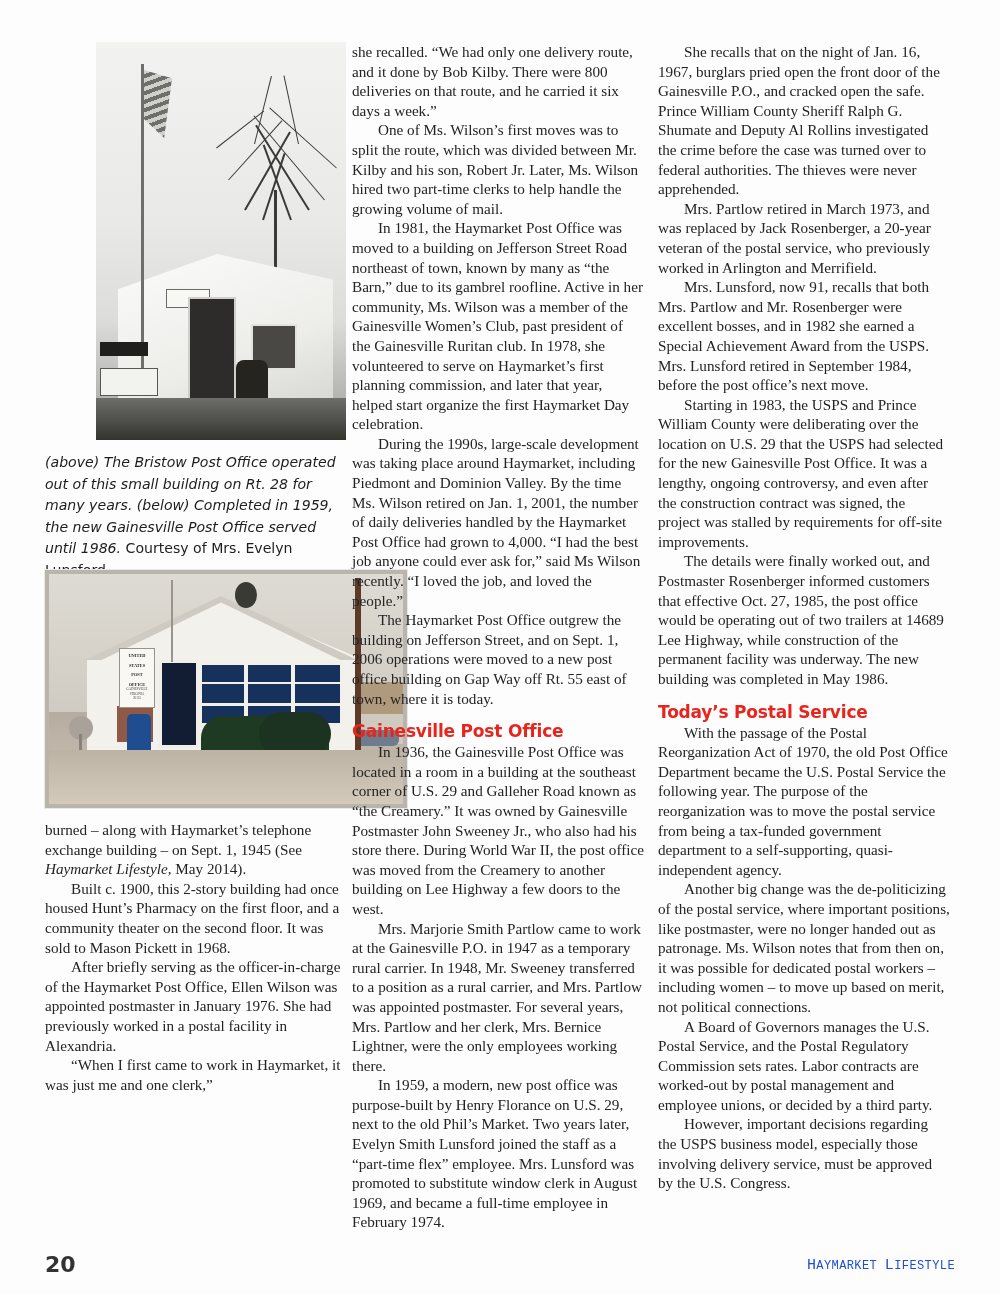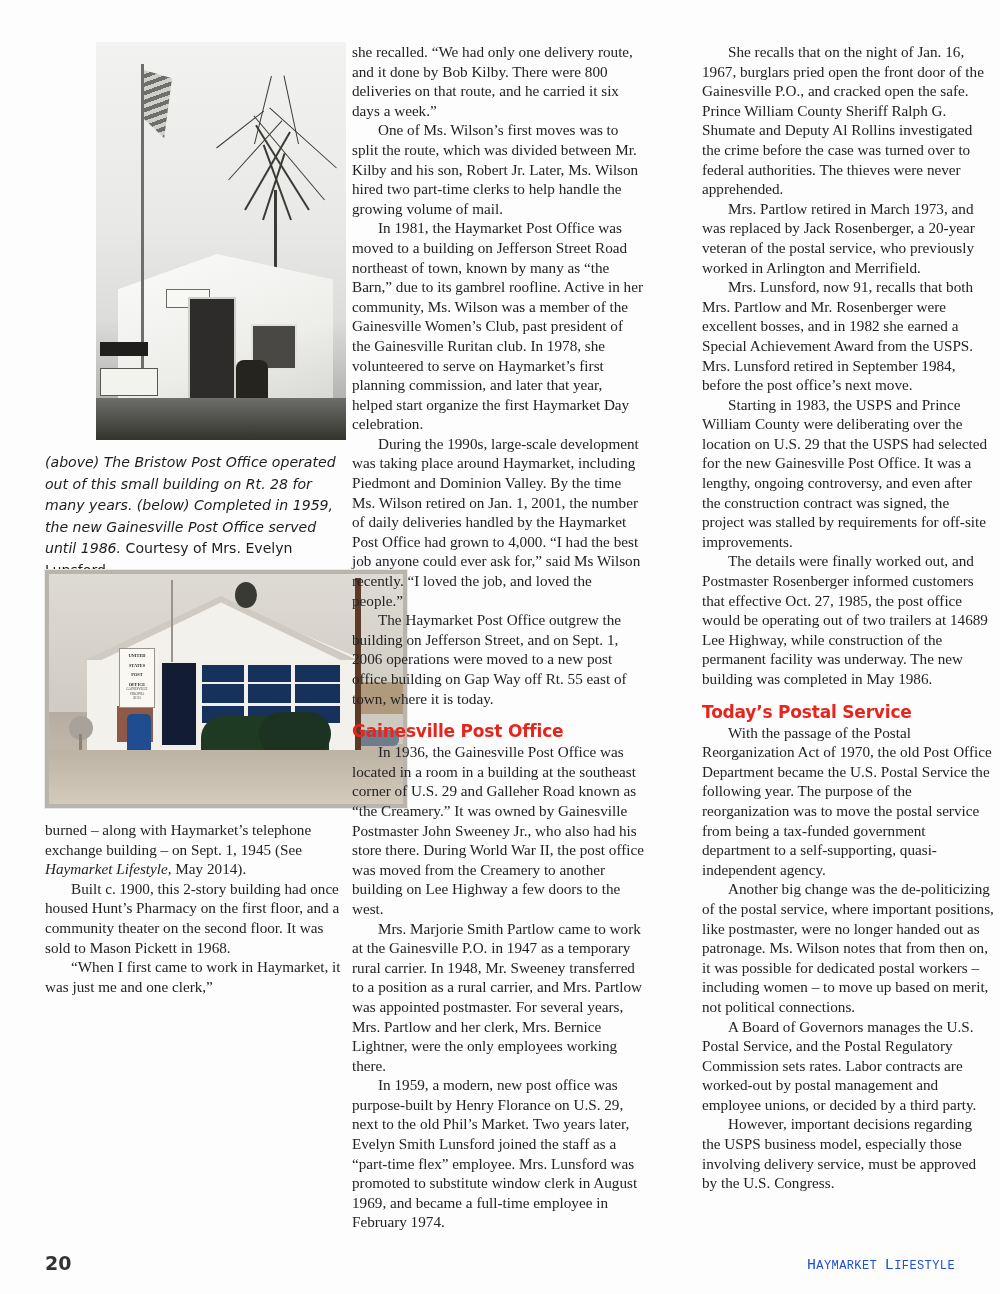--- a/index.html
+++ b/index.html
@@ -35,21 +35,21 @@
     position:absolute;
     font-size:15.2px;
     line-height:19.6px;
     text-align:left;
     color:#232323;
   }
   .col p{margin:0;text-indent:26px;}
   .col p.noindent{text-indent:0;}
   .col1{left:45px;top:820px;width:302px;}
   .col2{left:352px;top:42px;width:292px;}
-  .col3{left:658px;top:42px;width:292px;margin-left:44px;}
+  .col3{left:658px;top:42px;width:292px;}
 
   .wrapper-shape{
     float:left;width:70px;height:232px;shape-outside:none;
   }
 
   h2.section{
     font-family:"DejaVu Sans",sans-serif;
     font-weight:bold;
     font-size:17px;
     line-height:20px;
@@ -64,21 +64,21 @@
     font-family:"DejaVu Sans",sans-serif;
     font-size:14.1px;line-height:21.5px;
     color:#1d1d1d;
   }
   .caption .ital{font-style:italic;margin-top:36px;}
 
   
   .folio{
     position:absolute;left:45px;top:1252px;
     font-family:"DejaVu Sans",sans-serif;
-    font-size:19px;font-weight:bold;color:#333;
+    font-size:22px;font-weight:bold;color:#333;
   }
   .mast{
     position:absolute;right:45px;top:1257px;
     font-family:Liberation Mono, monospace;
     font-size:12px;color:#1d4ed8;letter-spacing:0.4px;
   }
   .mast .big{font-size:15px;}
 
   
   .bw-sky{position:absolute;left:0;top:0;width:100%;height:100%;
@@ -198,20 +198,21 @@
       <div class="c-stoppole"></div>
       <div class="c-wire"></div>
       <div class="c-pole"></div>
       <div class="c-gravel"></div>
     </div>
   </div>
 
   <div class="col col1">
     <p class="noindent"><span>burned – along with Haymarket’s telephone exchange building – on Sept. 1, 1945 (See </span><em>Haymarket Lifestyle,</em><span> May 2014).</span></p>
     <p>Built c. 1900, this 2-story building had once housed Hunt’s Pharmacy on the first floor, and a community theater on the second floor. It was sold to Mason Pickett in 1968.</p>
+    <p>After briefly serving as the officer-in-charge of the Haymarket Post Office, Ellen Wilson was appointed postmaster in January 1976. She had previously worked in a postal facility in Alexandria.</p>
     <p>“When I first came to work in Haymarket, it was just me and one clerk,”</p>
   </div>
 
   <div class="col col2">
     <p class="noindent">she recalled. “We had only one delivery route, and it done by Bob Kilby. There were 800 deliveries on that route, and he carried it six days a week.”</p>
     <p>One of Ms. Wilson’s first moves was to split the route, which was divided between Mr. Kilby and his son, Robert Jr.  Later, Ms. Wilson hired two part-time clerks to help handle the growing volume of mail.</p>
     <p>In 1981, the Haymarket Post Office was moved to a building on Jefferson Street Road northeast of town, known by many as “the Barn,” due to its gambrel roofline. Active in her community, Ms. Wilson was a member of the Gainesville Women’s Club, past president of the Gainesville Ruritan club. In 1978, she volunteered to serve on Haymarket’s first planning commission, and later that year, helped start organize the first Haymarket Day celebration.</p>
     <p><span></span><span class="wrapper-shape" style="float:left;width:0;height:0;"></span><span>During the 1990s, large-scale development was taking place around Haymarket, including Piedmont and Dominion Valley. By the time Ms. Wilson retired on Jan. 1, 2001, the number of daily deliveries handled by the Haymarket Post Office had grown to 4,000. “I had the best job anyone could ever ask for,” said Ms Wilson recently. “I loved the job, and loved the people.”</span></p>
     <p>The Haymarket Post Office outgrew the building on Jefferson Street, and on Sept. 1, 2006 operations were moved to a new post office building on Gap Way off Rt. 55 east of town, where it is today.</p>
     <h2 class="section" style="color: rgb(232, 37, 29);">Gainesville Post Office</h2>

